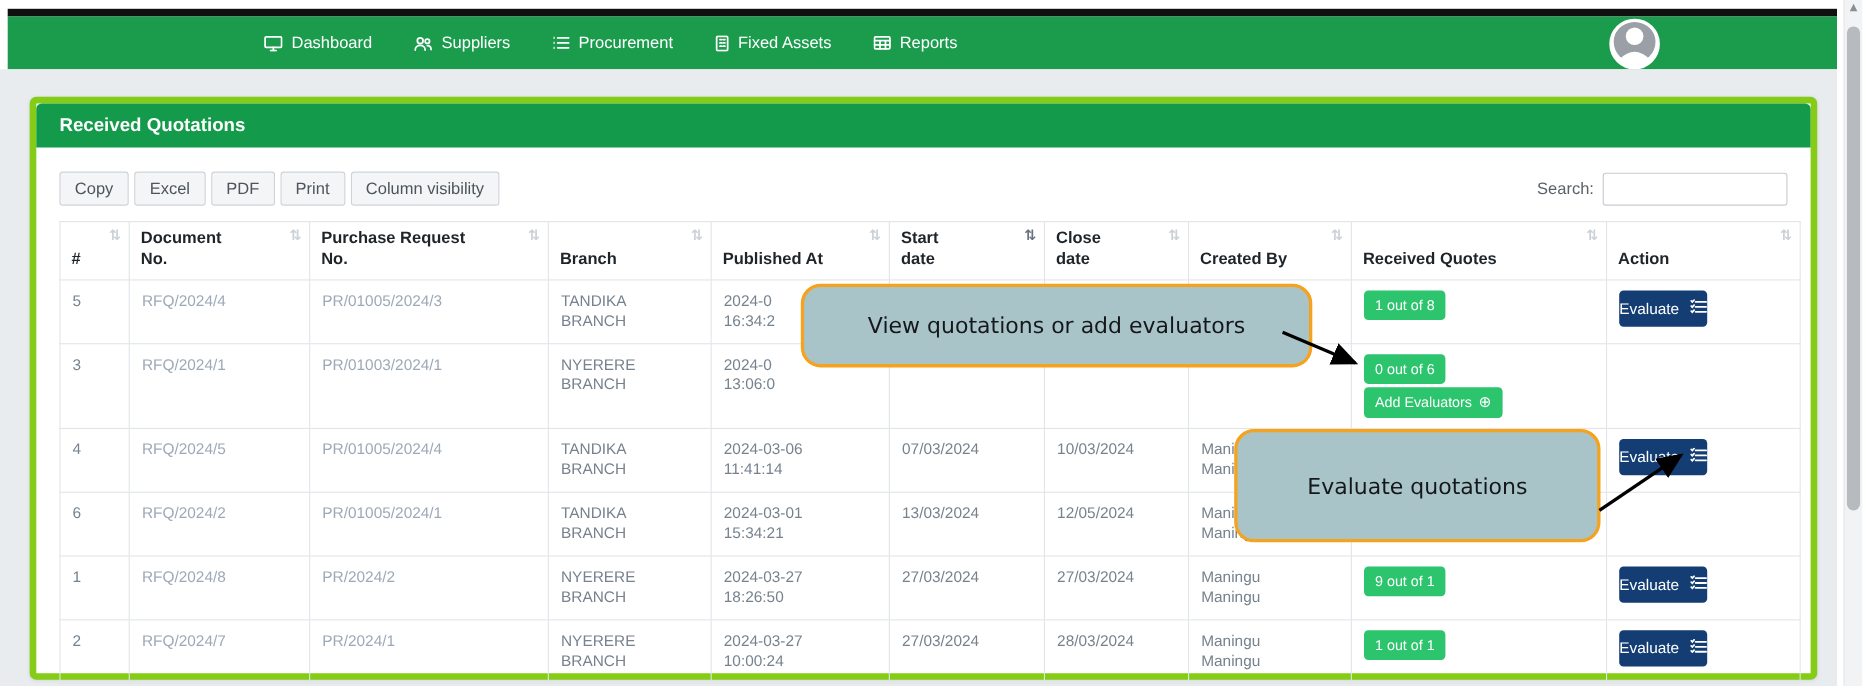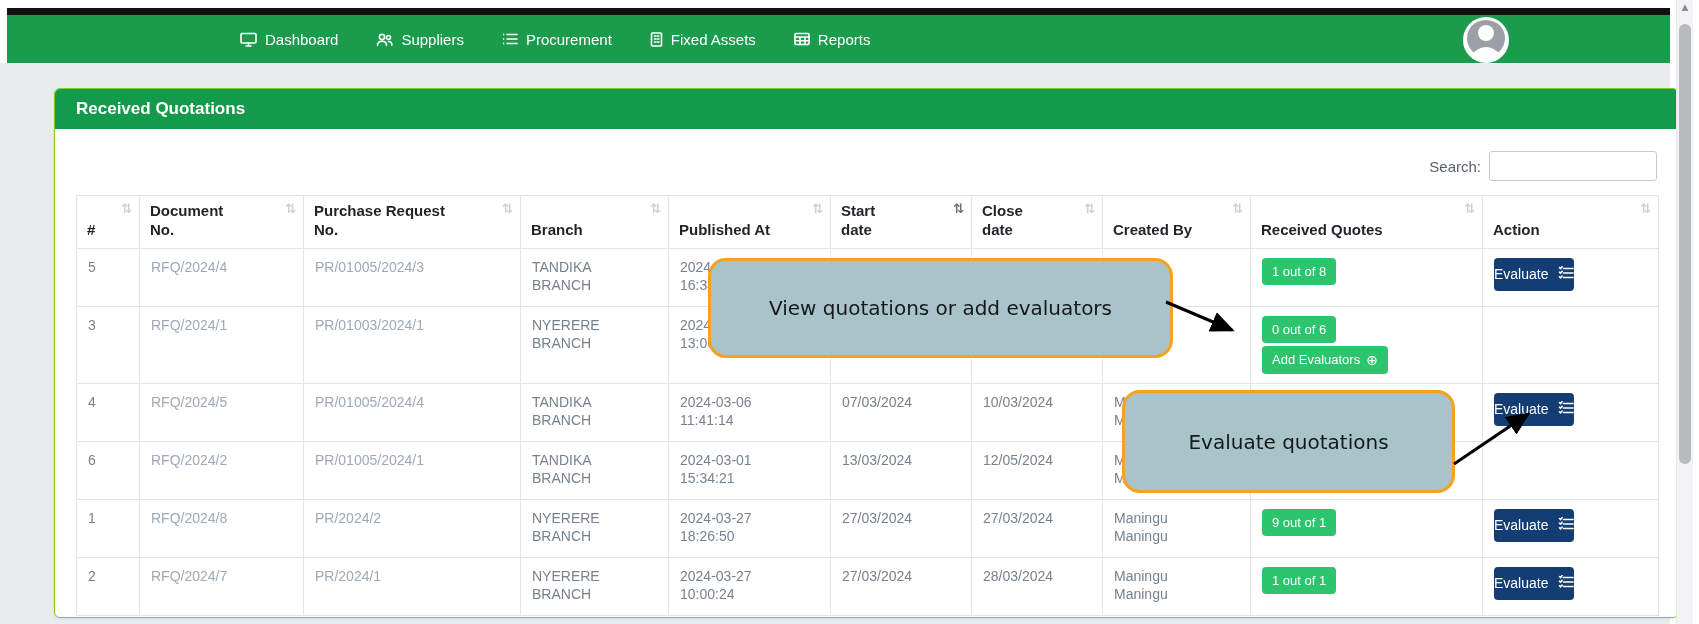--- a/index.html
+++ b/index.html
@@ -14,21 +14,21 @@
   .navbar{position:absolute;left:7px;top:15px;width:1663px;height:48px;background:var(--navbar-green);}
   .brand{position:absolute;left:0;top:-9px;width:211px;height:57px;background:var(--brand-green);
          color:#fff;display:flex;align-items:center;justify-content:center;font-size:20px;letter-spacing:1px;}
   .nav-menu{position:absolute;left:233px;top:0;height:48px;display:flex;align-items:center;gap:38px;}
   .nav-item{display:flex;align-items:center;gap:8px;color:#fff;font-size:15px;font-weight:500;cursor:pointer;}
   .nav-item .ico{display:inline-flex;align-items:center;}
   .avatar{position:absolute;left:1456px;top:2px;width:46px;height:46px;border-radius:50%;
           background:#fff;border:3px solid #fff;display:flex;align-items:center;justify-content:center;overflow:hidden;}
   .gray-band{position:absolute;left:0;top:63px;width:1670px;height:561px;background:var(--page-bg);}
   .card{position:absolute;left:27px;top:88px;width:1625px;height:530px;background:#fff;
-        border:1px solid #84cc16;border-radius:6px;box-shadow:0 1px 3px rgba(0,0,0,.08);margin-left:27px;}
+        border:6px solid #84cc16;border-radius:6px;box-shadow:0 1px 3px rgba(0,0,0,.08);}
   .card-header{height:40px;background:var(--header-green);border-radius:5px 5px 0 0;display:flex;
                align-items:center;padding:0 21px;color:#fff;font-weight:700;font-size:17px;}
   .card-body{padding:22px 21px 0;}
   .toolbar{display:flex;align-items:center;}
   .dt-buttons{display:flex;gap:5px;}
   .dt-btn{background:#f4f5f6;border:1px solid #cfd3d7;border-radius:3px;padding:6px 13px;
           font-size:15px;color:#4d555c;cursor:pointer;font-family:inherit;}
   .search-wrap{margin-left:auto;display:flex;align-items:center;gap:8px;font-size:15px;color:#5a6269;}
   .search-input{width:168px;height:30px;border:1px solid #c6cbd0;border-radius:3px;font-family:inherit;padding:0 6px;}
   table{margin-top:14px;border-collapse:collapse;table-layout:fixed;width:1581px;}
@@ -43,21 +43,21 @@
   .badge-stack{display:flex;flex-direction:column;gap:3px;align-items:flex-start;}
   .badge{display:inline-flex;align-items:center;gap:6px;background:var(--badge-green);color:#fff;
          font-size:13px;padding:5px 10px;border-radius:4px;min-width:72px;min-height:25px;}
   .badge .plus{font-family:"DejaVu Sans",sans-serif;font-size:14px;line-height:1;}
   .btn-evaluate{background:var(--button-navy);color:#ffffff;border:none;border-radius:4px;
                 padding:8px 0;font-size:14px;display:inline-flex;gap:10px;align-items:center;
                 cursor:pointer;font-family:inherit;}
   .tooltip{position:absolute;background:var(--tooltip-fill);border:3px solid var(--tooltip-border);
            border-radius:18px;display:flex;align-items:center;justify-content:center;
            font-family:"DejaVu Sans",sans-serif;font-size:20px;color:#15181b;z-index:30;}
-  #tooltip-view{left:708px;top:258px;width:465px;height:100px;}
+  #tooltip-view{left:728px;top:258px;width:465px;height:76px;}
   #tooltip-evaluate{left:1122px;top:390px;width:333px;height:103px;}
   .arrow-svg{position:absolute;z-index:31;}
   .scrollbar{position:absolute;left:1676px;top:0;width:17px;height:624px;background:#f2f3f4;
              border-left:1px solid #e4e6e8;}
   .scroll-up{position:absolute;top:2px;left:0;width:16px;text-align:center;font-size:9px;color:#8a8f94;
              font-family:"DejaVu Sans",sans-serif;}
   .scroll-thumb{position:absolute;top:24px;left:2px;width:12px;height:440px;background:#b7bbbf;border-radius:6px;}
   .lbl{display:block;}
 </style>
 </head>
@@ -127,20 +127,27 @@
 </div>
 
 <div class="gray-band"></div>
 
 <div class="card">
   <div class="card-header">
     <span>Received Quotations</span>
   </div>
   <div class="card-body">
     <div class="toolbar">
+      <div class="dt-buttons">
+          <button class="dt-btn">Copy</button>
+          <button class="dt-btn">Excel</button>
+          <button class="dt-btn">PDF</button>
+          <button class="dt-btn">Print</button>
+          <button class="dt-btn">Column visibility</button>
+        </div>
       <div class="search-wrap">
         <span>Search:</span>
         <input class="search-input" type="text" value="" style="">
       </div>
     </div>
     <table>
       <thead>
           <tr id="thead-row">
             <th style="width: 63px;">
               <span class="sort-ico">⇅</span>

